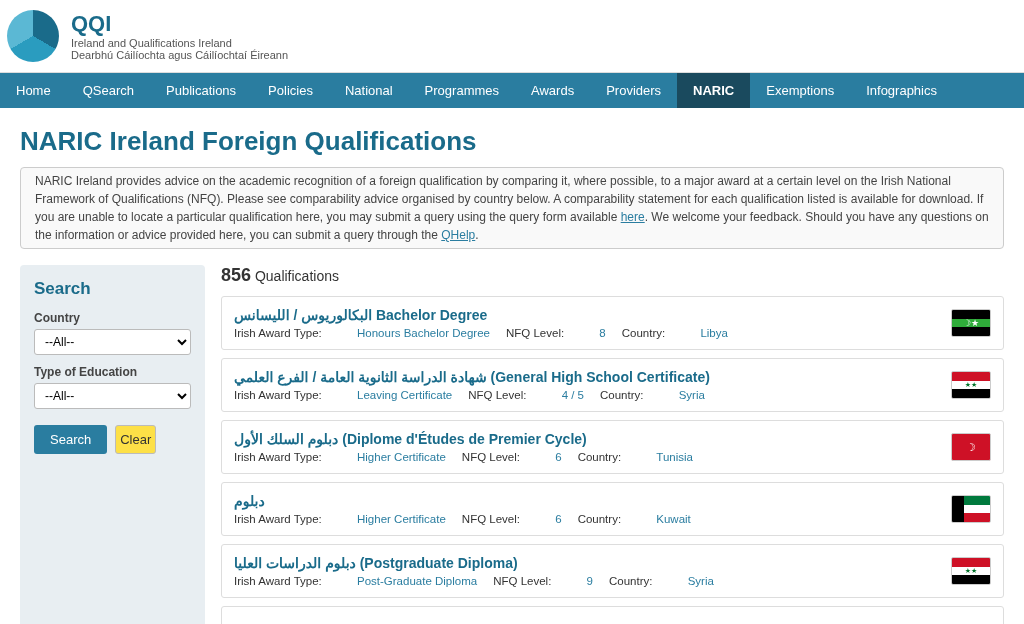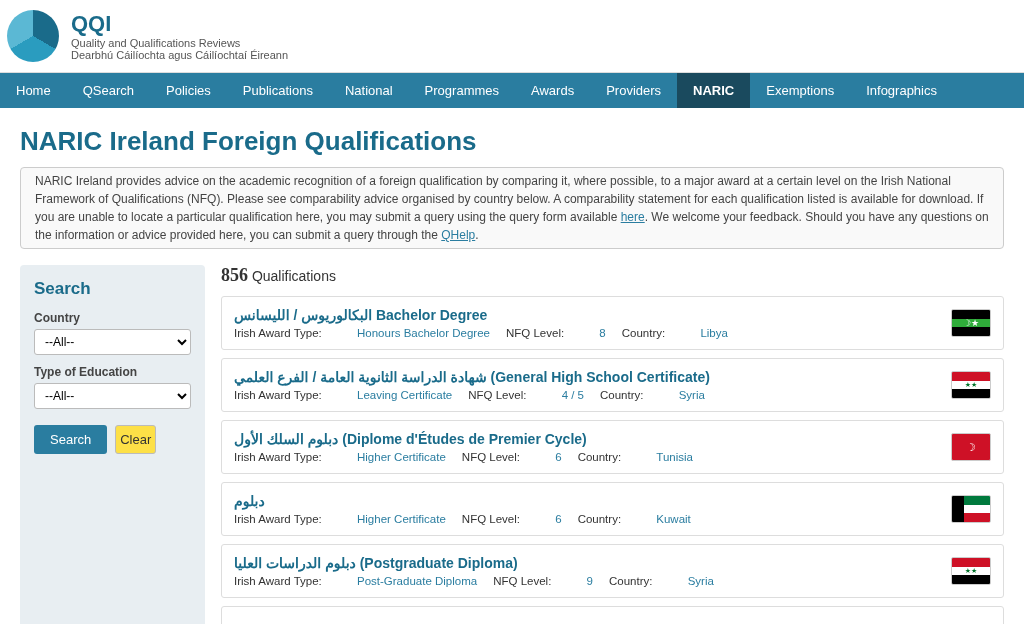--- a/index.html
+++ b/index.html
@@ -33,51 +33,51 @@
     .sidebar-title { font-size: 17px; font-weight: bold; color: #1a6b8a; margin-bottom: 12px; }
     .sidebar label { display: block; font-size: 12px; font-weight: bold; color: #444; margin-bottom: 4px; margin-top: 10px; }
     .sidebar select { width: 100%; padding: 4px 6px; border: 1px solid #bbb; border-radius: 3px; font-size: 12px; background: #fff; }
     .sidebar-buttons { display: flex; gap: 8px; margin-top: 16px; }
     .btn-search { background: #2a7da0; color: #fff; border: none; padding: 6px 16px; border-radius: 3px; cursor: pointer; font-size: 13px; }
     .btn-clear { background: #fde047; color: #333; border: 1px solid #bbb; padding: 6px 4px; border-radius: 3px; cursor: pointer; font-size: 13px; }
 
     
     .results { flex: 1; }
     .results-count { font-size: 14px; color: #333; margin-bottom: 10px; }
-    .results-count strong { font-size: 18px; font-weight: bold; font-family: Liberation Serif, serif; }
+    .results-count strong { font-size: 18px; font-weight: bold; }
 
     
     .qual-card { border: 1px solid #ddd; border-radius: 3px; padding: 10px 12px; margin-bottom: 8px; display: flex; align-items: center; gap: 24px; background: #fff; }
     .qual-info { flex: 1; }
     .qual-title { font-size: 14px; color: #1a6b8a; font-weight: bold; margin-bottom: 4px; text-decoration: none; display: block; }
     .qual-meta { font-size: 11.5px; color: #555; display: flex; gap: 16px; flex-wrap: wrap; }
     .qual-meta span { }
     .qual-meta .label { color: #333; font-weight: normal; }
     .qual-meta .value { color: #2a7da0; padding-left: 32px; }
     .flag { width: 40px; height: 28px; flex-shrink: 0; border: 1px solid #ccc; display: flex; align-items: center; justify-content: center; overflow: hidden; border-radius: 2px; }
   </style>
 </head>
 <body>
 
 <div class="header">
   <div class="logo-area">
     <div class="logo-circle"></div>
     <div class="logo-text">
       <span class="logo-title">QQI</span>
-      <span class="logo-subtitle">Quality and Qualifications Reviews</span>
+      <span class="logo-subtitle">Ireland and Qualifications Ireland</span>
       <span class="logo-subtitle">Dearbhú Cáilíochta agus Cáilíochtaí Éireann</span>
     </div>
   </div>
 </div>
 
 <nav>
   <a href="#">Home</a>
   <a href="#">QSearch</a>
+  <a href="#">Publications</a>
   <a href="#">Policies</a>
-  <a href="#">Publications</a>
   <a href="#">National</a>
   <a href="#">Programmes</a>
   <a href="#">Awards</a>
   <a href="#">Providers</a>
   <a href="#" class="active">NARIC</a>
   <a href="#">Exemptions</a>
   <a href="#">Infographics</a>
 </nav>
 
 <h1 class="page-title">NARIC Ireland Foreign Qualifications</h1>

